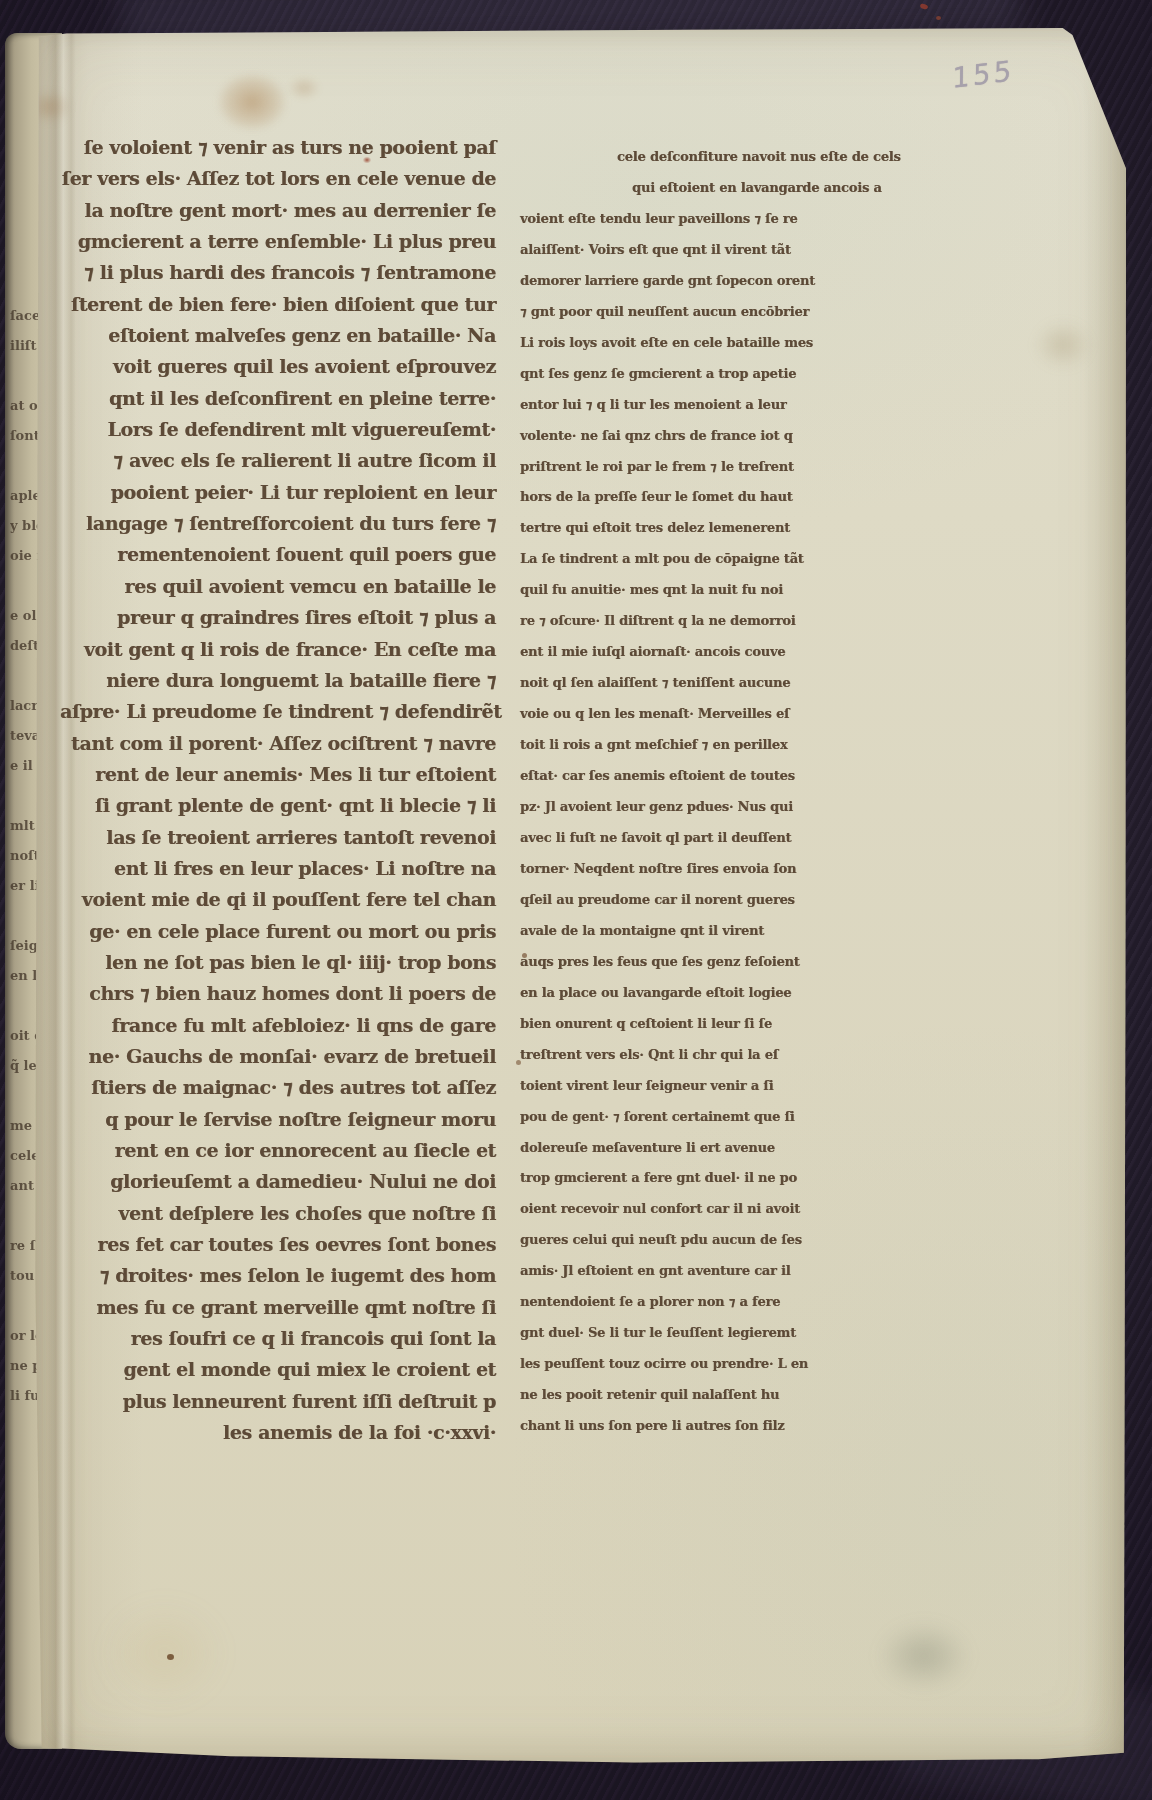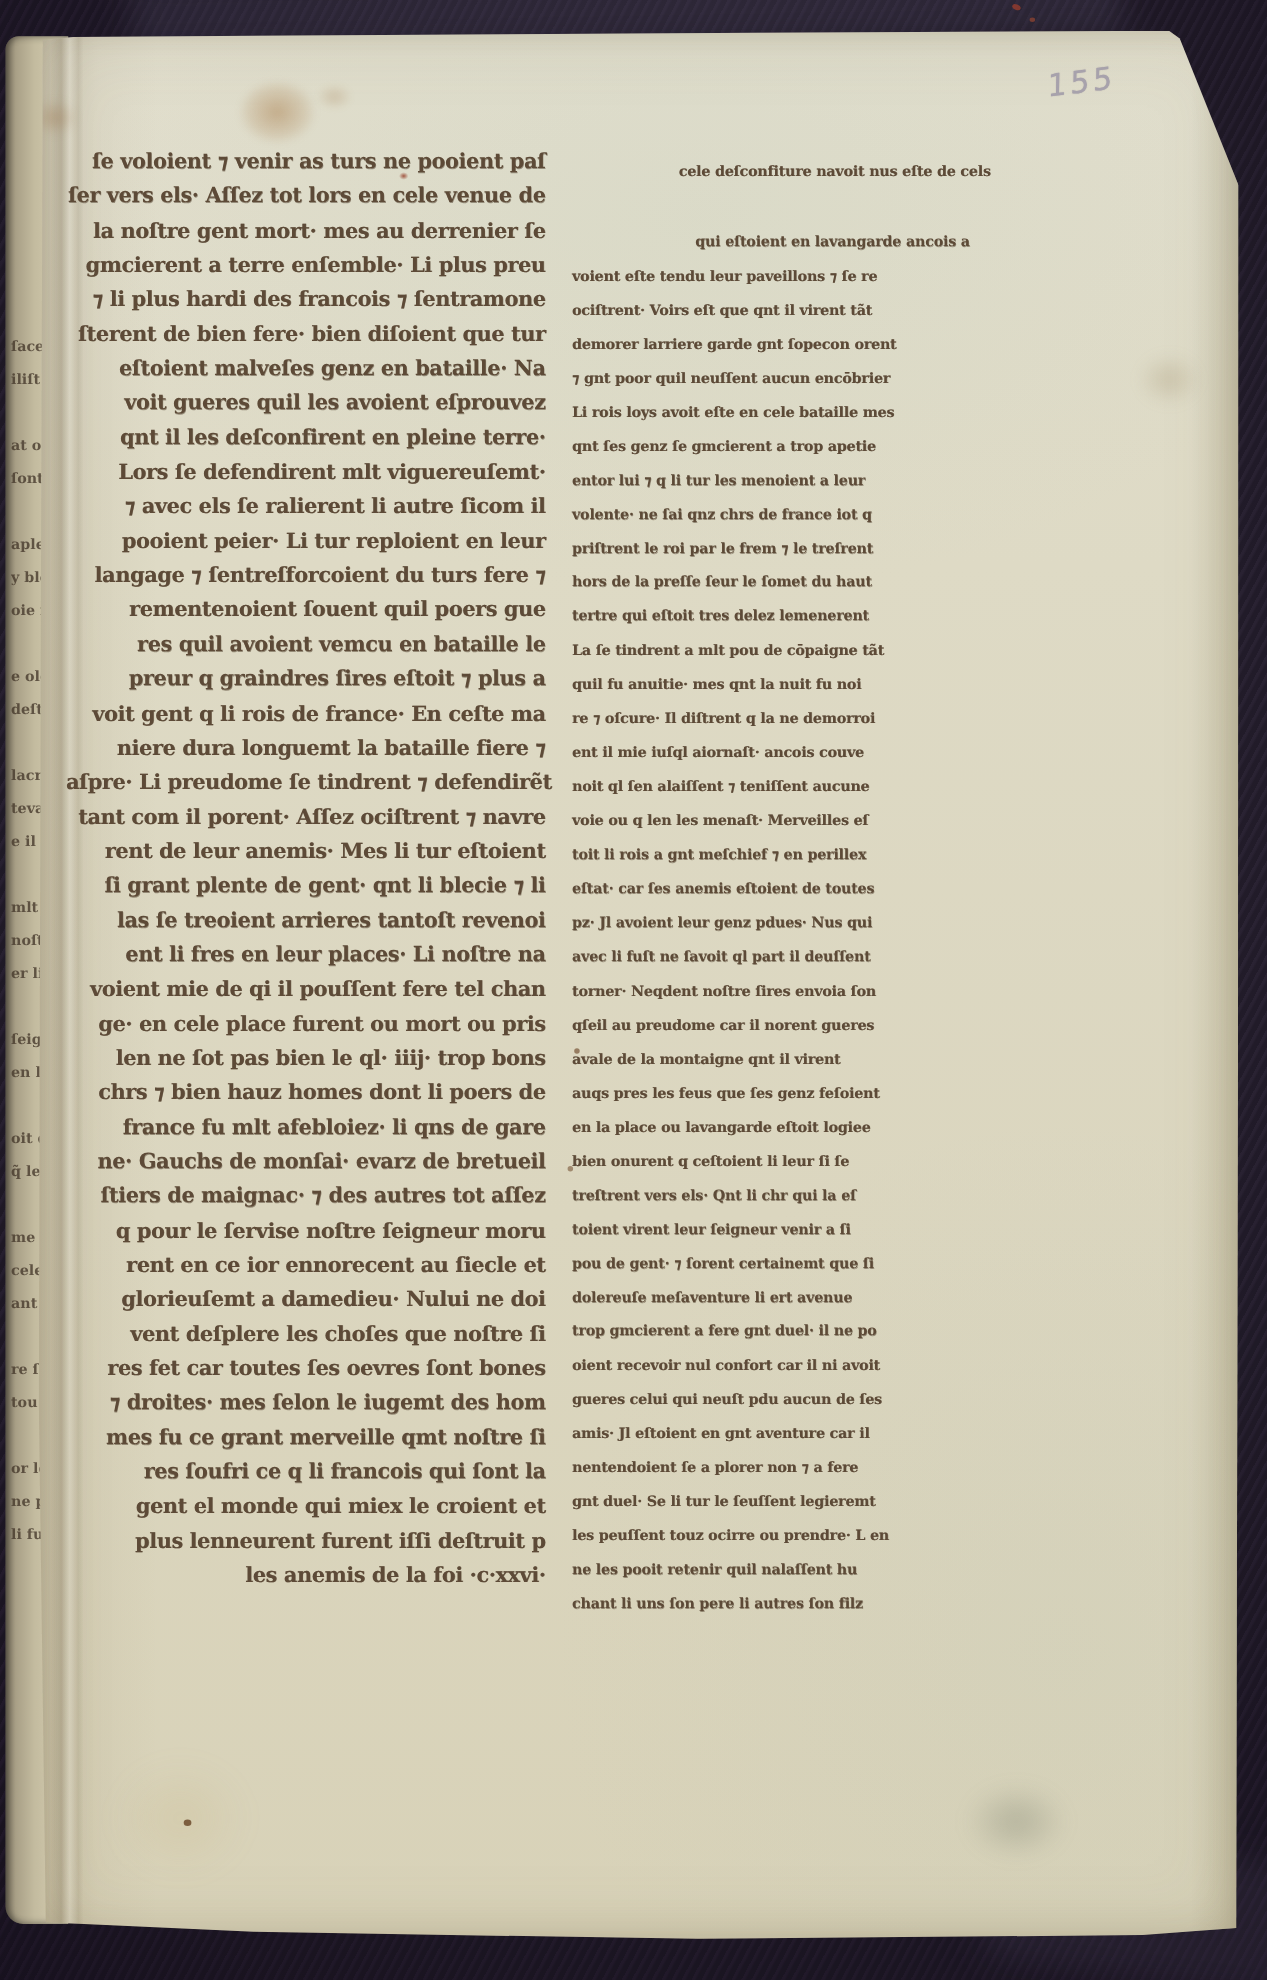--- a/index.html
+++ b/index.html
@@ -62,21 +62,21 @@
     color:#a09aa8;opacity:0.88;transform:rotate(-7deg) skewX(-8deg);
     text-shadow:0 0 1px rgba(130,120,140,0.6);}
 
   
   .col{position:absolute;font-family:"DejaVu Serif","DejaVu Sans",serif;font-weight:700;
     color:#5d4a37;text-shadow:0.4px 0.4px 0.6px rgba(62,44,27,0.45);}
   .col .ln{white-space:nowrap;overflow:visible;}
   .col-left{left:26px;top:104px;width:436px;font-size:19px;line-height:31.35px;letter-spacing:-0.4px;text-align:right;}
   .col-right{left:486px;top:114px;width:514px;font-size:13px;line-height:30.95px;letter-spacing:-0.2px;}
   .col-right .lines .ln:nth-child(1){padding-left:97px;}
-  .col-right .lines .ln:nth-child(2){padding-left:112px;margin-top:33px;}
+  .col-right .lines .ln:nth-child(2){padding-left:112px;}
   .lastline{white-space:nowrap;}
   .lastline .cmark{}
 </style>
 </head>
 <body>
 
 <div class="stage">
   <div class="fold f1"></div>
   <div class="fold f2"></div>
 
@@ -190,21 +190,21 @@
         <span>les anemis de la foi</span>
         <span class="cmark">·c·xxvi·</span>
       </div>
     </div>
 
     <div class="col col-right">
       <div class="lines">
           <div class="ln">cele deſconfiture navoit nus eſte de cels</div>
           <div class="ln">qui eſtoient en lavangarde ancois a</div>
           <div class="ln">voient eſte tendu leur paveillons ⁊ ſe re</div>
-          <div class="ln">ociſtrent· Voirs eſt que qnt il virent tãt</div>
+          <div class="ln">alaiſſent· Voirs eſt que qnt il virent tãt</div>
           <div class="ln">demorer larriere garde gnt ſopecon orent</div>
           <div class="ln">⁊ gnt poor quil neuſſent aucun encōbrier</div>
           <div class="ln">Li rois loys avoit eſte en cele bataille mes</div>
           <div class="ln">qnt ſes genz ſe gmcierent a trop apetie</div>
           <div class="ln">entor lui ⁊ q li tur les menoient a leur</div>
           <div class="ln">volente· ne ſai qnz chrs de france iot q</div>
           <div class="ln">priſtrent le roi par le frem ⁊ le treſrent</div>
           <div class="ln">hors de la preſſe ſeur le ſomet du haut</div>
           <div class="ln">tertre qui eſtoit tres delez lemenerent</div>
           <div class="ln">La ſe tindrent a mlt pou de cōpaigne tãt</div>

